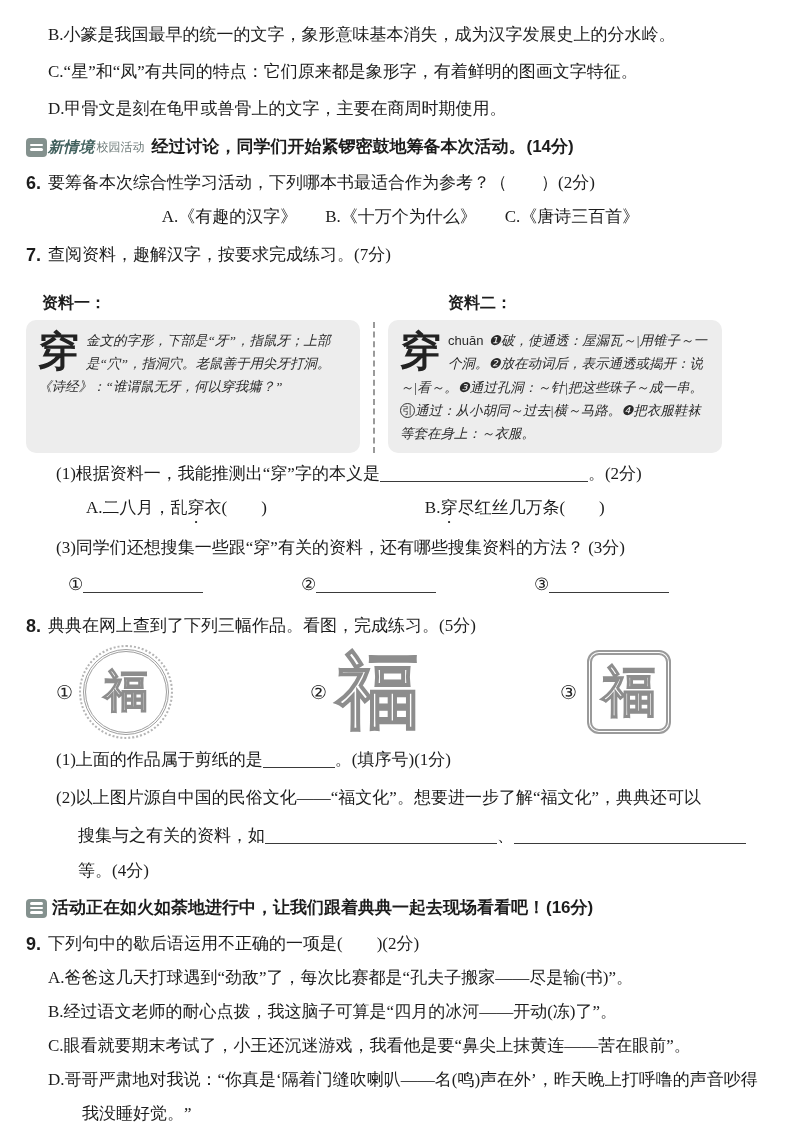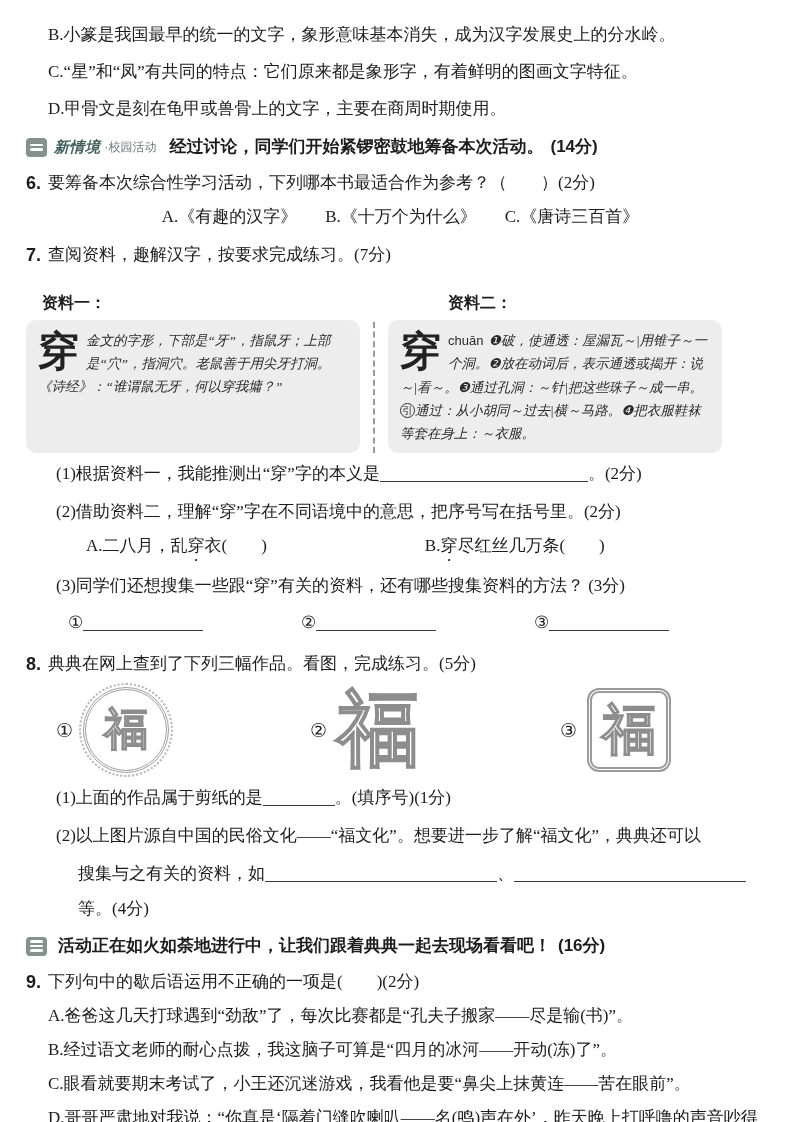--- a/index.html
+++ b/index.html
@@ -7,21 +7,21 @@
   .page {
     position:relative; width:793px; height:1122px; margin:0 auto;
     background:#ffffff; overflow:hidden; color:#1c1c1c;
     font-family:"Liberation Serif","DejaVu Serif",serif;
     font-size:17px; padding:16px 26px 0 26px;border-radius:20px;
   }
   .intro-opt { padding-left:22px; line-height:37px; }
 
   
   .section-header {
-    display:flex; align-items:center; gap:7px; margin:7px 0 6px 0;
+    display:flex; align-items:center; gap:1px; margin:7px 0 6px 0;
     font-family:"Liberation Sans","DejaVu Sans",sans-serif;
     font-weight:700; font-size:17px; line-height:26px;
   }
   .book-icon {
     flex:0 0 auto; width:21px; height:19px; background:#84918e;
     border-radius:4px; display:flex; flex-direction:column;
     justify-content:center; align-items:center; gap:2px;
   }
   .book-icon i { display:block; width:13px; height:2.5px; background:#ffffff; border-radius:2px; }
   .badge-new { font-style:italic; color:#41605d; font-size:15px; letter-spacing:0.5px; }
@@ -139,21 +139,20 @@
     <div class="mat-divider"></div>
     <div class="mat-box">
       <span class="big-char">穿</span>
       <span class="pinyin">chuān</span>
       <span>❶破，使通透：屋漏瓦～|用锥子～一个洞。❷放在动词后，表示通透或揭开：说～|看～。❸通过孔洞：～针|把这些珠子～成一串。</span><span class="circ-yin">引</span><span>通过：从小胡同～过去|横～马路。❹把衣服鞋袜等套在身上：～衣服。</span>
     </div>
   </div>
   <div class="sub-line">
     <span>(1)根据资料一，我能推测出“穿”字的本义是</span><span class="blank bw-200"></span><span>。(2分)</span>
   </div>
-  <div class="sub-line">(2)借助资料二，理解“穿”字在不同语境中的意思，把序号写在括号里。(2分)</div>
   <div class="sub-opts">
     <span class="optA"><span>A.二八月，乱</span><span class="emdot">穿</span><span>衣(　　)</span></span>
     <span class="optB"><span>B.</span><span class="emdot">穿</span><span>尽红丝几万条(　　)</span></span>
   </div>
   <div class="sub-line">(3)同学们还想搜集一些跟“穿”有关的资料，还有哪些搜集资料的方法？ (3分)</div>
   <div class="blank-row">
     <span class="bitem"><span>①</span><span class="blank bw-110"></span></span>
     <span class="bitem"><span>②</span><span class="blank bw-110"></span></span>
     <span class="bitem"><span>③</span><span class="blank bw-110"></span></span>
   </div>

